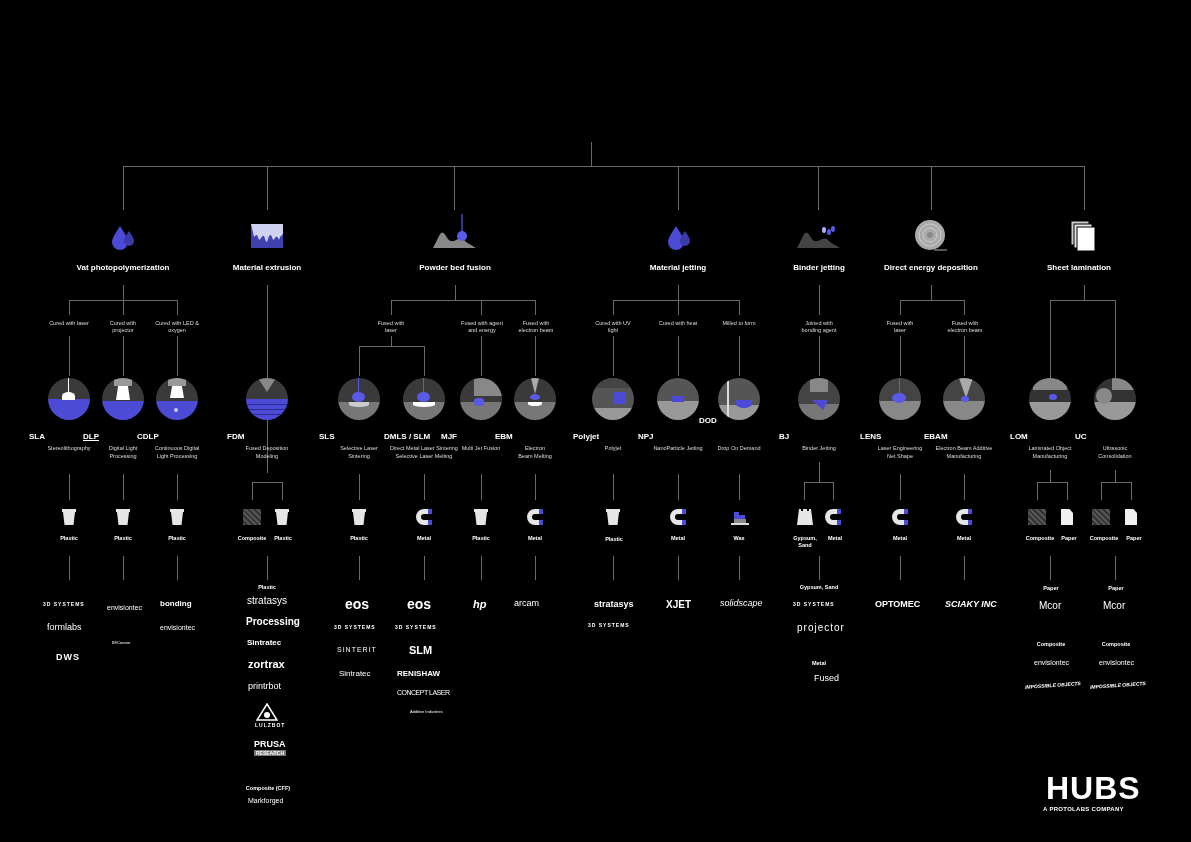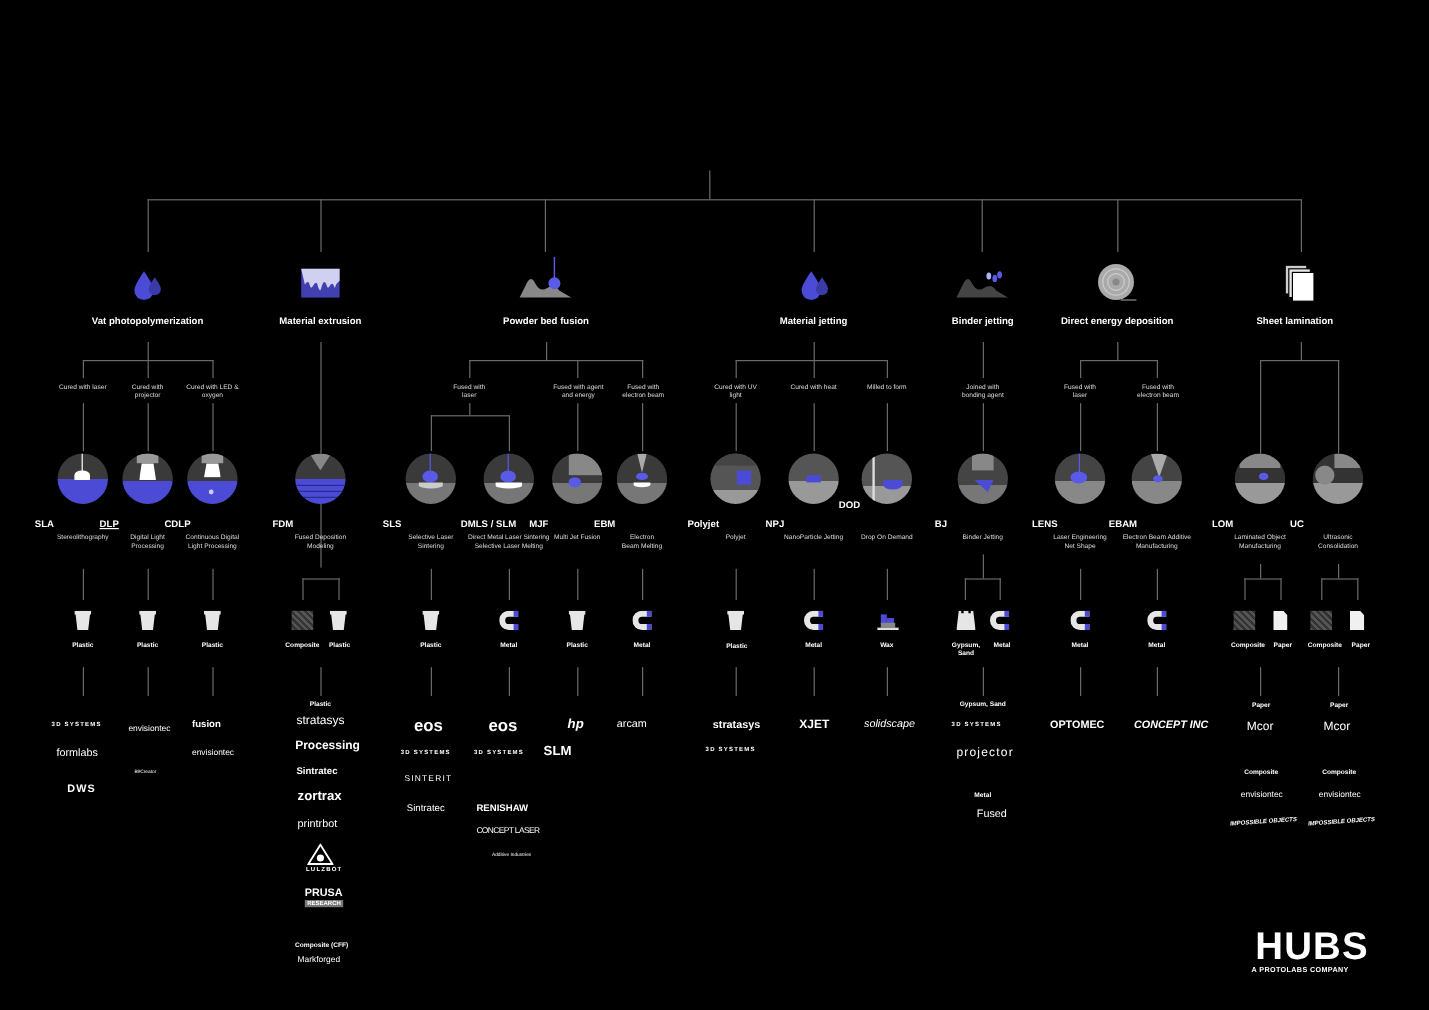--- a/index.html
+++ b/index.html
@@ -377,21 +377,21 @@
 <div class="line" style="left:900px;top:556px;width:1px;height:24px;"></div>
 <div class="line" style="left:964px;top:556px;width:1px;height:24px;"></div>
 <div class="line" style="left:1050px;top:556px;width:1px;height:24px;"></div>
 <div class="line" style="left:1115px;top:556px;width:1px;height:24px;"></div>
 
 <div class="brand" style="left:43px;top:601px;font-size:5px;letter-spacing:1px;">3D SYSTEMS</div>
 <div class="brand" style="left:47px;top:622px;font-size:9px;font-weight:normal;">formlabs</div>
 <div class="brand" style="left:56px;top:652px;font-size:9px;letter-spacing:1px;">DWS</div>
 <div class="brand" style="left:107px;top:604px;font-size:7px;font-weight:normal;">envisiontec</div>
 <div class="brand" style="left:112px;top:640px;font-size:4px;font-weight:normal;">B9Creator</div>
-<div class="brand" style="left:160px;top:599px;font-size:8px;">fusion</div>
+<div class="brand" style="left:160px;top:599px;font-size:8px;">bonding</div>
 <div class="brand" style="left:160px;top:624px;font-size:7px;font-weight:normal;">envisiontec</div>
 
 <div class="sub-head" style="left:267px;top:584px;">Plastic</div>
 <div class="brand" style="left:247px;top:595px;font-size:10px;font-weight:normal;">stratasys</div>
 <div class="brand" style="left:246px;top:616px;font-size:10px;">Processing</div>
 <div class="brand" style="left:247px;top:638px;font-size:8px;">Sintratec</div>
 <div class="brand" style="left:248px;top:658px;font-size:11px;">zortrax</div>
 <div class="brand" style="left:248px;top:681px;font-size:9px;font-weight:normal;">printrbot</div>
 <svg class="abs" style="left:256px;top:703px" width="22" height="18" viewBox="0 0 22 18">
     <path d="M11 1L21 17H1Z" fill="none" stroke="#fff" stroke-width="1.5"></path>
@@ -402,40 +402,40 @@
 <div class="brand" style="left:254px;top:750px;font-size:5px;background:#777;padding:0 2px;">RESEARCH</div>
 <div class="sub-head" style="left:268px;top:785px;">Composite (CFF)</div>
 <div class="brand" style="left:248px;top:797px;font-size:7px;font-weight:normal;">Markforged</div>
 
 <div class="brand" style="left:345px;top:596px;font-size:14px;">eos</div>
 <div class="brand" style="left:334px;top:624px;font-size:5px;letter-spacing:1px;">3D SYSTEMS</div>
 <div class="brand" style="left:337px;top:646px;font-size:7px;font-weight:normal;letter-spacing:1px;">SINTERIT</div>
 <div class="brand" style="left:339px;top:669px;font-size:8px;font-weight:normal;">Sintratec</div>
 <div class="brand" style="left:407px;top:596px;font-size:14px;">eos</div>
 <div class="brand" style="left:395px;top:624px;font-size:5px;letter-spacing:1px;">3D SYSTEMS</div>
-<div class="brand" style="left:409px;top:620px;font-size:11px;margin-left:44px;">SLM</div>
+<div class="brand" style="left:409px;top:644px;font-size:11px;">SLM</div>
 <div class="brand" style="left:397px;top:669px;font-size:8px;">RENISHAW</div>
 <div class="brand" style="left:397px;top:689px;font-size:7px;font-weight:normal;letter-spacing:-0.5px;">CONCEPT LASER</div>
 <div class="brand" style="left:410px;top:709px;font-size:4px;font-weight:normal;">Additive Industries</div>
 <div class="brand" style="left:473px;top:598px;font-size:11px;font-style:italic;">hp</div>
 <div class="brand" style="left:514px;top:598px;font-size:9px;font-weight:normal;">arcam</div>
 
 <div class="brand" style="left:594px;top:599px;font-size:9px;">stratasys</div>
 <div class="brand" style="left:588px;top:622px;font-size:5px;letter-spacing:1px;">3D SYSTEMS</div>
 <div class="brand" style="left:666px;top:599px;font-size:10px;text-align:right;">XJET</div>
 <div class="brand" style="left:720px;top:598px;font-size:9px;font-weight:normal;font-style:italic;">solidscape</div>
 
 <div class="sub-head" style="left:819px;top:584px;">Gypsum, Sand</div>
 <div class="brand" style="left:793px;top:601px;font-size:5px;letter-spacing:1px;">3D SYSTEMS</div>
 <div class="brand" style="left:797px;top:622px;font-size:10px;font-weight:normal;letter-spacing:1px;">projector</div>
 <div class="sub-head" style="left:819px;top:660px;">Metal</div>
 <div class="brand" style="left:814px;top:673px;font-size:9px;font-weight:normal;">Fused</div>
 
 <div class="brand" style="left:875px;top:599px;font-size:9px;">OPTOMEC</div>
-<div class="brand" style="left:945px;top:599px;font-size:9px;font-style:italic;">CONCEPT INC</div>
+<div class="brand" style="left:945px;top:599px;font-size:9px;font-style:italic;">SCIAKY INC</div>
 
 <div class="sub-head" style="left:1051px;top:585px;">Paper</div>
 <div class="brand" style="left:1039px;top:600px;font-size:10px;font-weight:normal;">Mcor</div>
 <div class="sub-head" style="left:1051px;top:641px;">Composite</div>
 <div class="brand" style="left:1034px;top:659px;font-size:7px;font-weight:normal;">envisiontec</div>
 <div class="brand" style="left:1025px;top:682px;font-size:5px;font-style:italic;transform:rotate(-4deg);">IMPOSSIBLE OBJECTS</div>
 
 <div class="sub-head" style="left:1116px;top:585px;">Paper</div>
 <div class="brand" style="left:1103px;top:600px;font-size:10px;font-weight:normal;">Mcor</div>
 <div class="sub-head" style="left:1116px;top:641px;">Composite</div>

